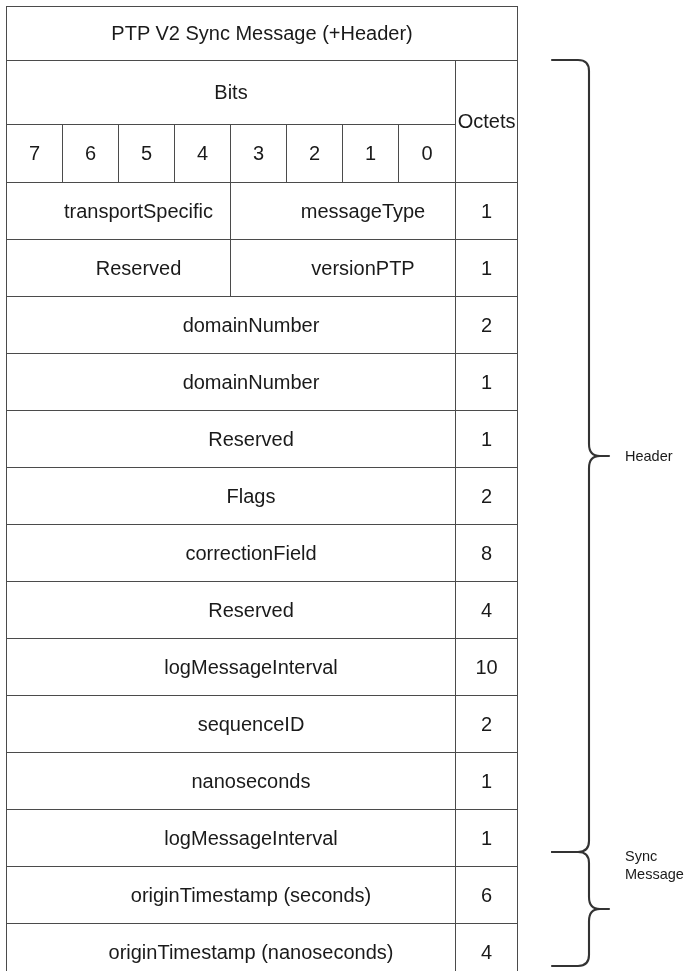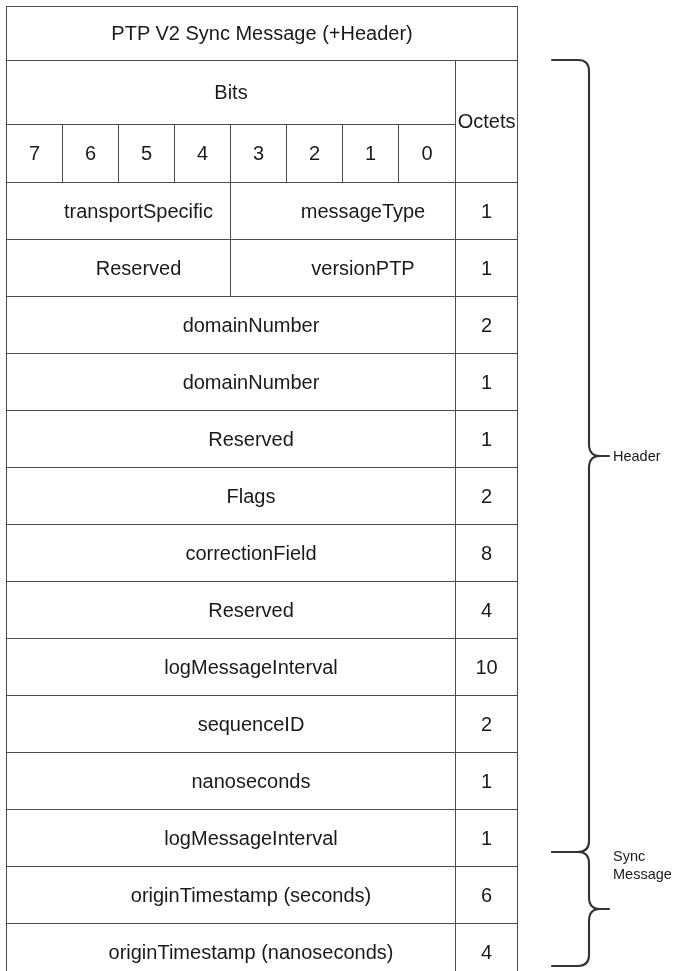--- a/index.html
+++ b/index.html
@@ -66,20 +66,21 @@
     pointer-events: none;
   }
 
   .brace-label {
     position: absolute;
     font-family: "Liberation Sans", sans-serif;
     font-size: 14.5px;
     color: #1a1a1a;
     line-height: 1.22;
     white-space: pre-line;
+    margin-left: 12px;
   }
   #header-label { left: 613px; top: 448px; }
   #sync-label   { left: 613px; top: 848px; }
 </style>
 </head>
 <body>
 
 <div id="page">
 
   <table id="packet-table">

